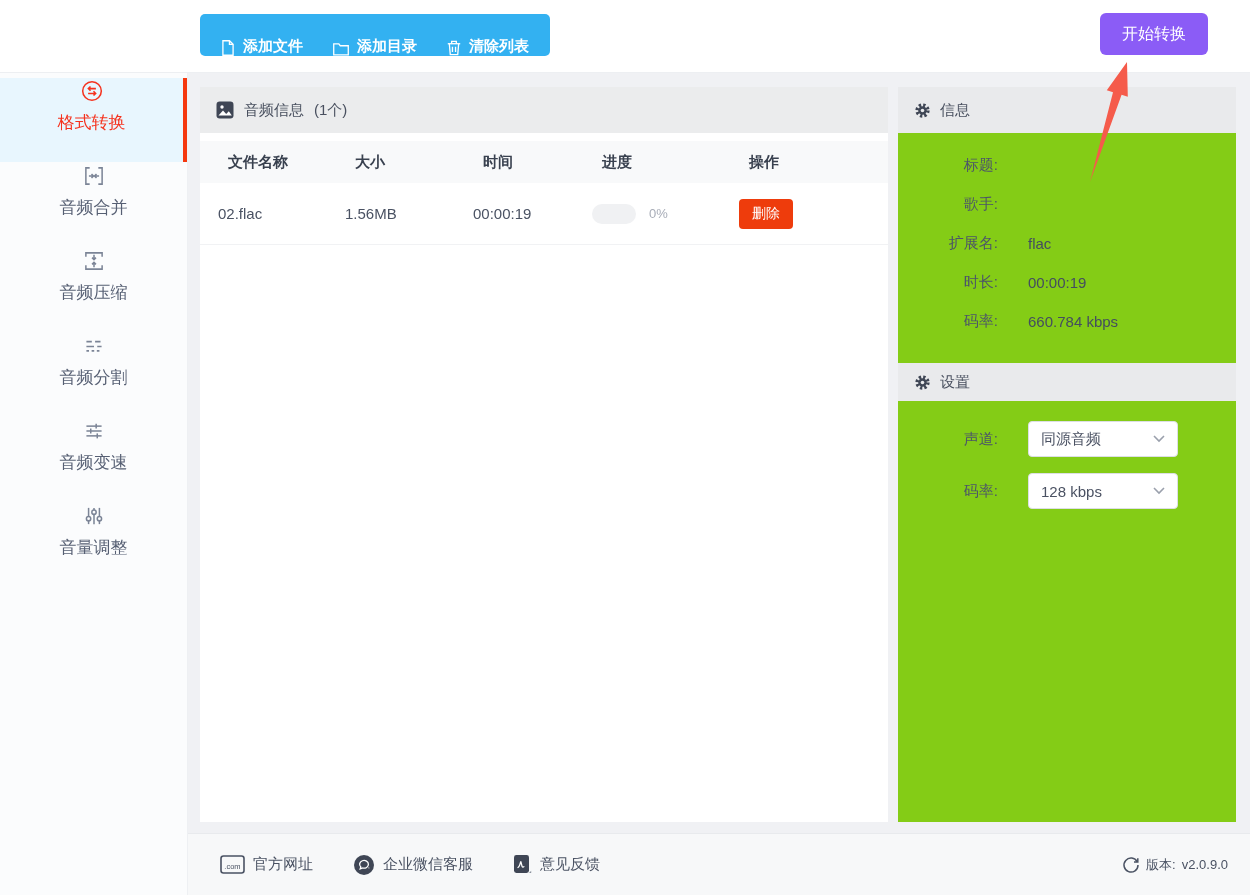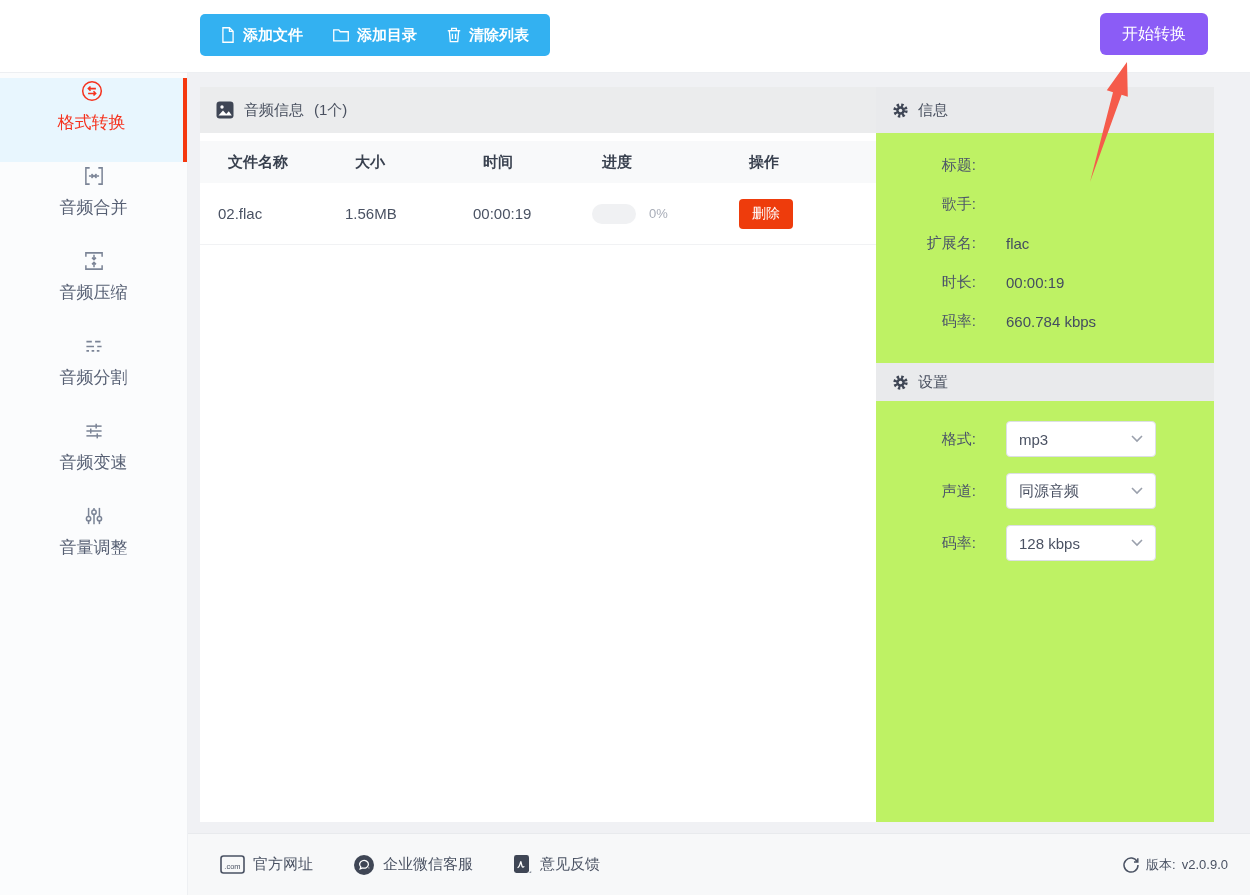--- a/index.html
+++ b/index.html
@@ -9,21 +9,21 @@
     font-family:"Liberation Sans","DejaVu Sans",sans-serif;
     background:#f0f1f4; color:#4a5263;
   }
   svg { display:block; }
 
   
   .topbar { position:absolute; left:0; top:0; width:1250px; height:73px;
     background:#ffffff; border-bottom:1px solid #edeff2; z-index:2; }
   .btn-group { position:absolute; left:200px; top:14px; height:42px;
     background:#33b1f1; border-radius:5px; display:flex; align-items:center; padding:0 6px; }
-  .tb-btn { display:flex; align-items:center; gap:8px; padding:0 15px; height:100%;
+  .tb-btn { display:flex; align-items:flex-end; gap:8px; padding:0 15px; height:100%;
     color:#fff; font-size:15px; font-weight:700; cursor:pointer; background:transparent; border:none; }
   .out-row { position:absolute; left:608px; top:0; height:73px; display:flex; align-items:center; gap:10px; }
   .out-label { font-size:15px; color:#3b4354; }
   .radio { width:16px; height:16px; border-radius:50%; border:2px solid #1d94f5;
     background:#fff; position:relative; display:inline-block; }
   .radio::after { content:""; position:absolute; left:3px; top:3px; width:8px; height:8px;
     border-radius:50%; background:#1d94f5; }
   .custom-label { font-size:15px; color:#3b4354; }
   .path-input { width:198px; height:32px; border:1px solid #d6d9e0; border-radius:3px;
     padding:0 8px; font-size:14px; color:#5b6377; font-family:inherit; background:#fff; }
@@ -55,21 +55,21 @@
   .thead { margin-top:8px; height:42px; background:#f8f9fa;
     font-weight:700; font-size:15px; color:#39414f; }
   .trow { height:62px; border-bottom:1px solid #f1f2f4; font-size:15px; color:#4a5263;padding-left:18px; }
   .prog-cell { display:flex; align-items:center; gap:13px; }
   .prog-pill { width:44px; height:20px; border-radius:10px; background:#f0f1f3; overflow:hidden; }
   .prog-fill { height:100%; background:#33b1f1; }
   .prog-txt { font-size:13px; color:#a8adb8; }
   .del-btn { width:54px; height:30px; background:#ee3c0c; color:#fff; border:none;
     border-radius:4px; font-size:14px; cursor:pointer; font-family:inherit; }
 
-  .right-panel { position:absolute; left:876px; top:87px; width:338px; height:735px; background:#bef264; }
+  .right-panel { position:absolute; left:898px; top:87px; width:338px; height:735px; background:#84cc16; }
   .rp-head { height:46px; background:#e9eaec; display:flex; align-items:center;
     padding:0 16px; gap:9px; font-size:15px; color:#49505f; }
   .info-list { padding-top:13px; }
   .info-row { height:39px; display:flex; align-items:center; }
   .info-label { width:100px; text-align:right; font-size:15px; color:#4c5569; }
   .info-value { margin-left:30px; font-size:15px; color:#444d60; }
   .rp-head.settings { margin-top:22px; height:38px; }
   .set-list { padding-top:12px; }
   .set-row { height:52px; display:flex; align-items:center; }
   .set-label { width:100px; text-align:right; font-size:15px; color:#4c5569; }
@@ -271,31 +271,20 @@
       <svg width="17" height="17" viewBox="0 0 20 20">
         <circle cx="10" cy="10" r="6.3" fill="none" stroke="#3f4655" stroke-width="4.2" stroke-dasharray="2.6 2.35"></circle>
         <circle cx="10" cy="10" r="5" fill="#3f4655"></circle>
         <circle cx="10" cy="10" r="2.1" fill="#e9eaec"></circle>
       </svg>
       </span>
     <span>设置</span>
   </div>
   <div class="set-list">
     <div class="set-row">
-      <span class="set-label">格式:</span>
-      <div class="select-box">
-        <span>mp3</span>
-        <span>
-          <svg width="12" height="8" viewBox="0 0 12 8" fill="none" stroke="#9aa0ac" stroke-width="1.6">
-              <path d="M1 1l5 5 5-5"></path>
-            </svg>
-          </span>
-      </div>
-    </div>
-    <div class="set-row">
       <span class="set-label">声道:</span>
       <div class="select-box">
         <span>同源音频</span>
         <span>
           <svg width="12" height="8" viewBox="0 0 12 8" fill="none" stroke="#9aa0ac" stroke-width="1.6">
               <path d="M1 1l5 5 5-5"></path>
             </svg>
           </span>
       </div>
     </div>

